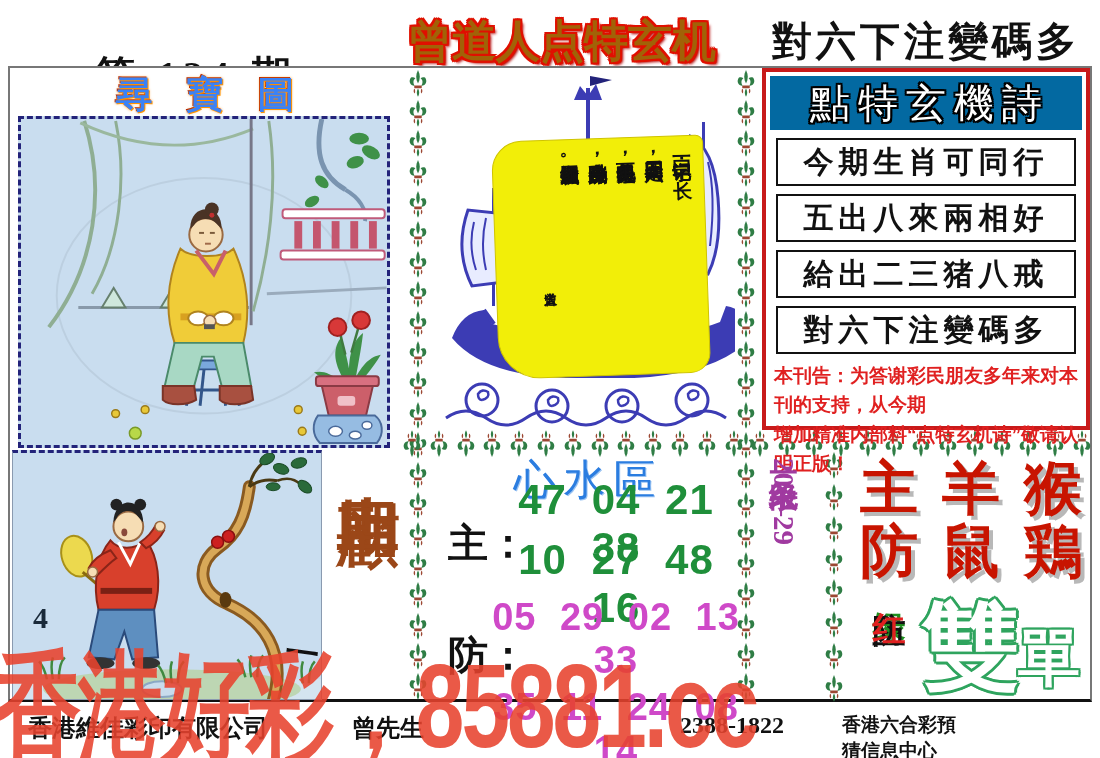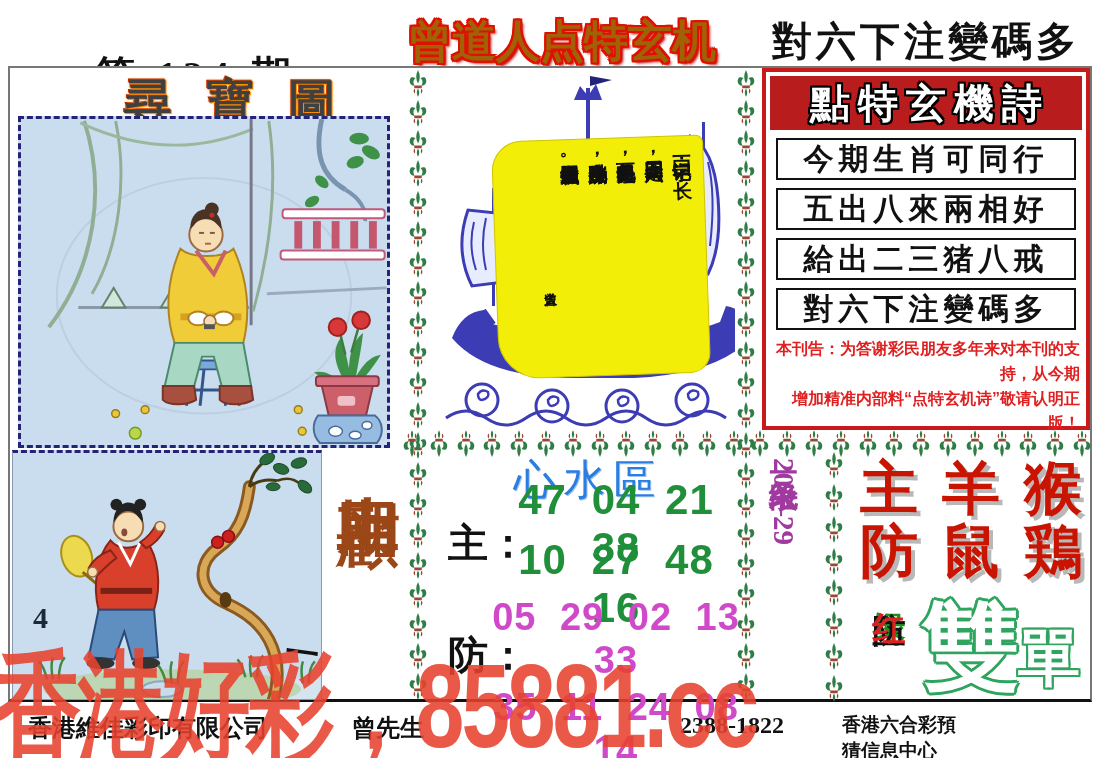--- a/index.html
+++ b/index.html
@@ -10,21 +10,21 @@
   
   .hdr-issue { left:95px; top:8px; font-family:"Liberation Serif",serif; font-size:40px; font-weight:bold; color:#111; letter-spacing:6px;margin-top:40px; }
   .hdr-brand { left:408px; top:12px; font-family:"Liberation Serif",serif; font-size:44px; font-weight:bold; color:#a16207;
     text-shadow:-2px 0 0 #e01000,2px 0 0 #e01000,0 -2px 0 #e01000,0 2px 0 #e01000,-2px -2px 0 #e01000,2px 2px 0 #e01000,-2px 2px 0 #e01000,2px -2px 0 #e01000,3px 3px 3px #b00000; }
   .hdr-slogan { left:772px; top:14px; font-family:"Liberation Serif",serif; font-size:40px; font-weight:900; color:#111; letter-spacing:4px; }
 
   
   .frame { left:8px; top:66px; width:1084px; height:636px; border:2px solid #777; border-bottom:3px solid #111; background:#fff; }
 
   
-  .treasure-title { left:40px; top:70px; width:330px; text-align:right; font-family:"Liberation Serif",serif; font-size:48px; font-weight:bold; color:#404040; letter-spacing:34px; text-indent:34px;
+  .treasure-title { left:40px; top:70px; width:330px; text-align:center; font-family:"Liberation Serif",serif; font-size:37px; font-weight:bold; color:#3b82f6; letter-spacing:34px; text-indent:34px;
     text-shadow:0 0 3px #ff8800,1px 1px 0 #ff9900,-1px -1px 0 #a81500; }
   .illus1 { left:18px; top:116px; width:372px; height:332px; border:3px dashed #23237a; background:#c9ddef; }
   .illus2 { left:12px; top:450px; width:310px; height:250px; border:1px solid #8a9ab0; border-top:3px dashed #23237a; background:#c9ddef; overflow:hidden; }
   .illus1 svg, .illus2 svg { display:block; }
   .pic-number { left:20px; top:148px; font-family:"Liberation Serif",serif; font-size:30px; font-weight:bold; color:#1a2a3a; }
   .pic-stroke { left:272px; top:178px; font-size:34px; font-weight:bold; color:#111; transform:rotate(8deg); }
   .prev-review { left:326px; top:448px; height:262px; writing-mode:vertical-rl; font-family:"Liberation Serif",serif; font-size:56px; font-weight:900; color:#9b4718; letter-spacing:4px; transform:scale(1.12,1.04); transform-origin:top left; }
 
   
   .fleur-col { display:flex; flex-direction:column; justify-content:space-between; align-items:center; }
@@ -50,26 +50,26 @@
   .lbl-main { left:448px; top:516px; }
   .lbl-guard { left:448px; top:628px; }
   .num-row { left:492px; width:248px; text-align:center; font-size:42px; font-weight:900; letter-spacing:1px; word-spacing:12px; }
   .num-main { color:#1f8f3a; }
   .num-guard { color:#cf49c8; font-size:38px; }
   .row-m1 { top:476px; } .row-m2 { top:536px; }
   .row-g1 { top:596px; } .row-g2 { top:686px; }
 
   
   .poem-panel { left:762px; top:68px; width:328px; height:362px; border:4px solid #c81a1a; background:#fff; }
-  .poem-title { margin:4px; height:54px; background:#b91c1c; display:flex; align-items:center; justify-content:center;
-    font-family:"Liberation Serif",serif; font-size:40px; font-weight:700; color:#fff; letter-spacing:8px; text-indent:8px;
+  .poem-title { margin:4px; height:54px; background:#0369a1; display:flex; align-items:center; justify-content:center;
+    font-family:"Liberation Serif",serif; font-size:40px; font-weight:400; color:#fff; letter-spacing:8px; text-indent:8px;
     text-shadow:-2px 0 0 #000,2px 0 0 #000,0 -2px 0 #000,0 2px 0 #000,-2px -2px 0 #000,2px 2px 0 #000,-2px 2px 0 #000,2px -2px 0 #000; }
-  .poem-line { margin:8px 10px 0 10px; height:42px; border:2.5px solid #111; display:flex; align-items:center; justify-content:center;
+  .poem-line { margin:8px 10px 0 10px; height:48px; border:2.5px solid #111; display:flex; align-items:center; justify-content:center;
     font-family:"Liberation Serif",serif; font-size:30px; font-weight:900; color:#111; letter-spacing:5px; }
-  .poem-notice { margin:7px 6px 0 8px; font-size:16px; font-weight:bold; color:#e02020; line-height:1.55; letter-spacing:0;text-align:right; }
+  .poem-notice { margin:7px 6px 0 8px; font-size:19px; font-weight:bold; color:#e02020; line-height:1.55; letter-spacing:0; }
 
   
   .kill-zone { left:764px; top:458px; height:252px; writing-mode:vertical-rl; font-family:"Liberation Serif",serif; font-size:29px; font-weight:900; color:#a03aa0; }
   .zodiac-row { left:860px; width:222px; display:flex; justify-content:space-between; font-family:"Liberation Serif",serif; font-size:58px; font-weight:900; color:#c81400; text-shadow:4px 4px 0 #b8b8b8; }
   .zod-1 { top:450px; } .zod-2 { top:513px; }
   .color-tip { left:866px; top:586px; height:128px; writing-mode:vertical-rl; font-family:"Liberation Serif",serif; font-size:33px; font-weight:900; }
   .ct-0, .ct-2 { color:#111; } .ct-1 { color:#1f8f1f; } .ct-3 { color:#e02020; }
   .double-char { left:922px; top:582px; font-family:"Liberation Serif",serif; font-size:98px; font-weight:900; color:#fff;
     text-shadow:-3px 0 0 #2fa45e,3px 0 0 #2fa45e,0 -3px 0 #2fa45e,0 3px 0 #2fa45e,-2px -2px 0 #2fa45e,2px 2px 0 #2fa45e,-2px 2px 0 #2fa45e,2px -2px 0 #2fa45e; }
   .single-char { left:1018px; top:616px; font-family:"Liberation Serif",serif; font-size:62px; font-weight:900; color:#fff;

